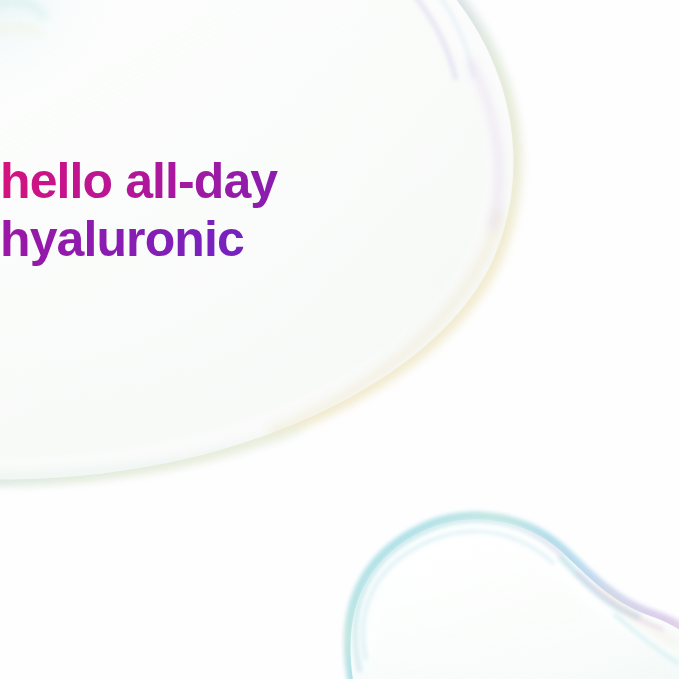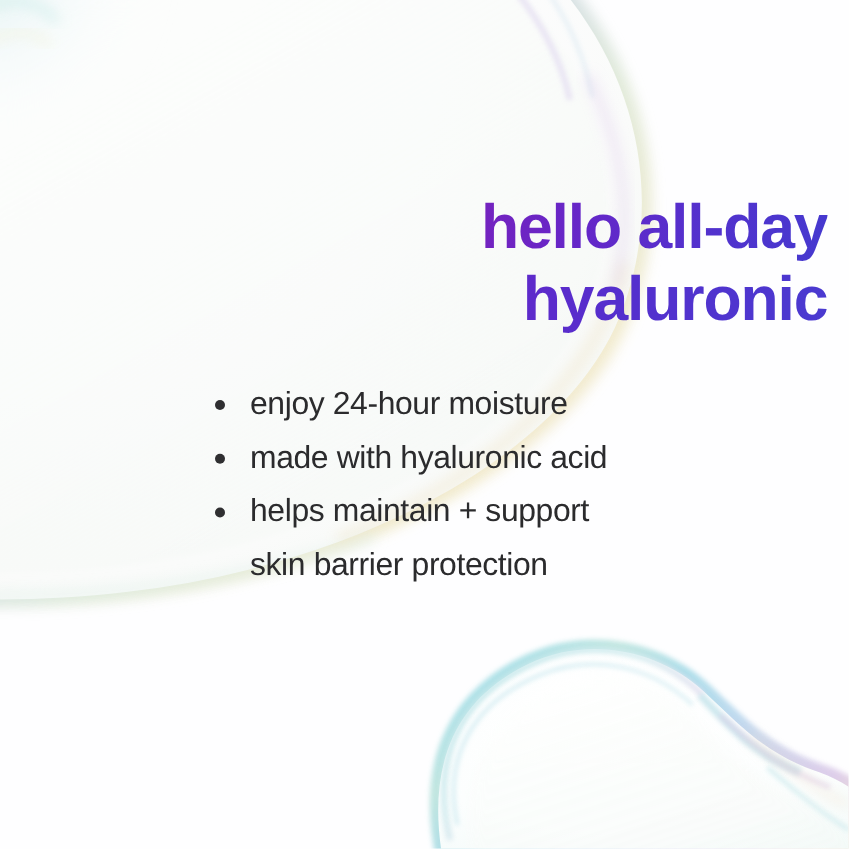--- a/index.html
+++ b/index.html
@@ -35,21 +35,21 @@
     top: 0;
     width: 679px;
     height: 679px;
   }
 
   .headline {
     position: absolute;
     left: 0;
     top: 152px;
     width: 662px;
-    text-align: right;
+    text-align: left;
     font-size: 50px;
     line-height: 1.16;
     letter-spacing: -0.018em;
     font-weight: 700;
     white-space: nowrap;
   }
   .headline .hl-line {
     display: block;
     background-image: linear-gradient(103deg,
         #d6127c 0%,
@@ -259,30 +259,15 @@
     </g>
   </svg>
 
   <div class="content">
 
     <div class="headline">
       <span class="hl-line line-1">hello all-day</span>
       <span class="hl-line line-2">hyaluronic</span>
     </div>
 
-    <ul class="bullets">
-      <li>
-        <span class="dot"></span>
-        <span class="line">enjoy 24-hour moisture</span>
-      </li>
-      <li>
-        <span class="dot"></span>
-        <span class="line">made with hyaluronic acid</span>
-      </li>
-      <li>
-        <span class="dot"></span>
-        <span class="line">helps maintain + support</span>
-        <span class="line">skin barrier protection</span>
-      </li>
-    </ul>
 
   </div>
 </div>
 
 </body></html>

